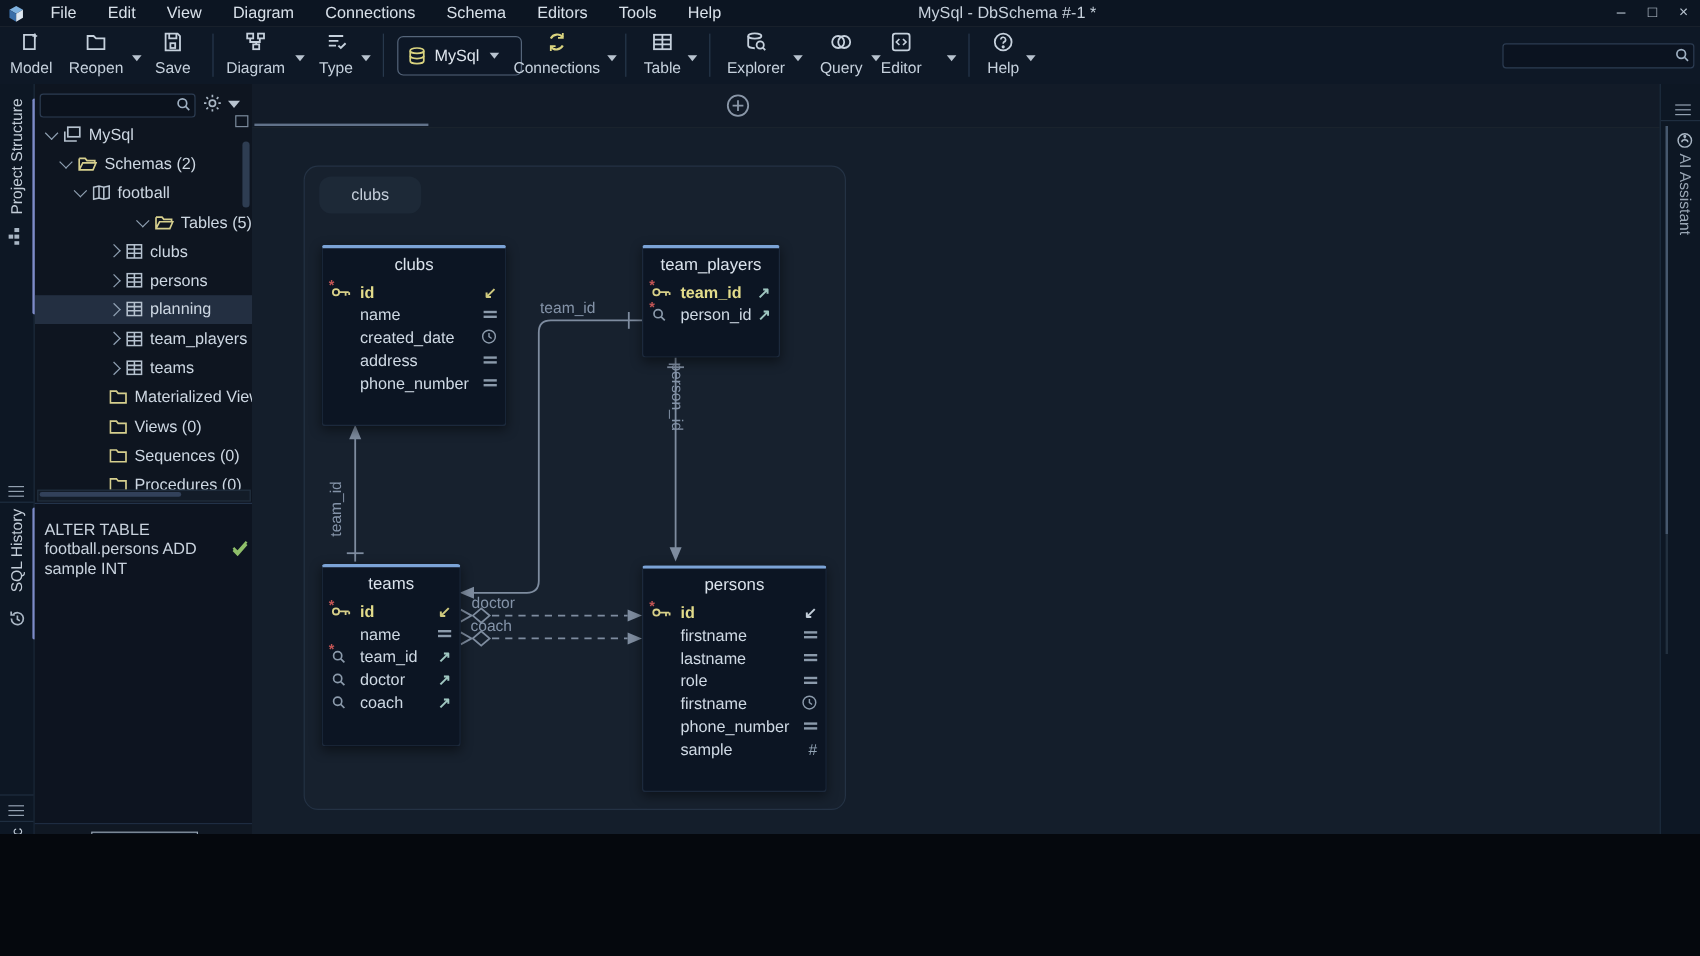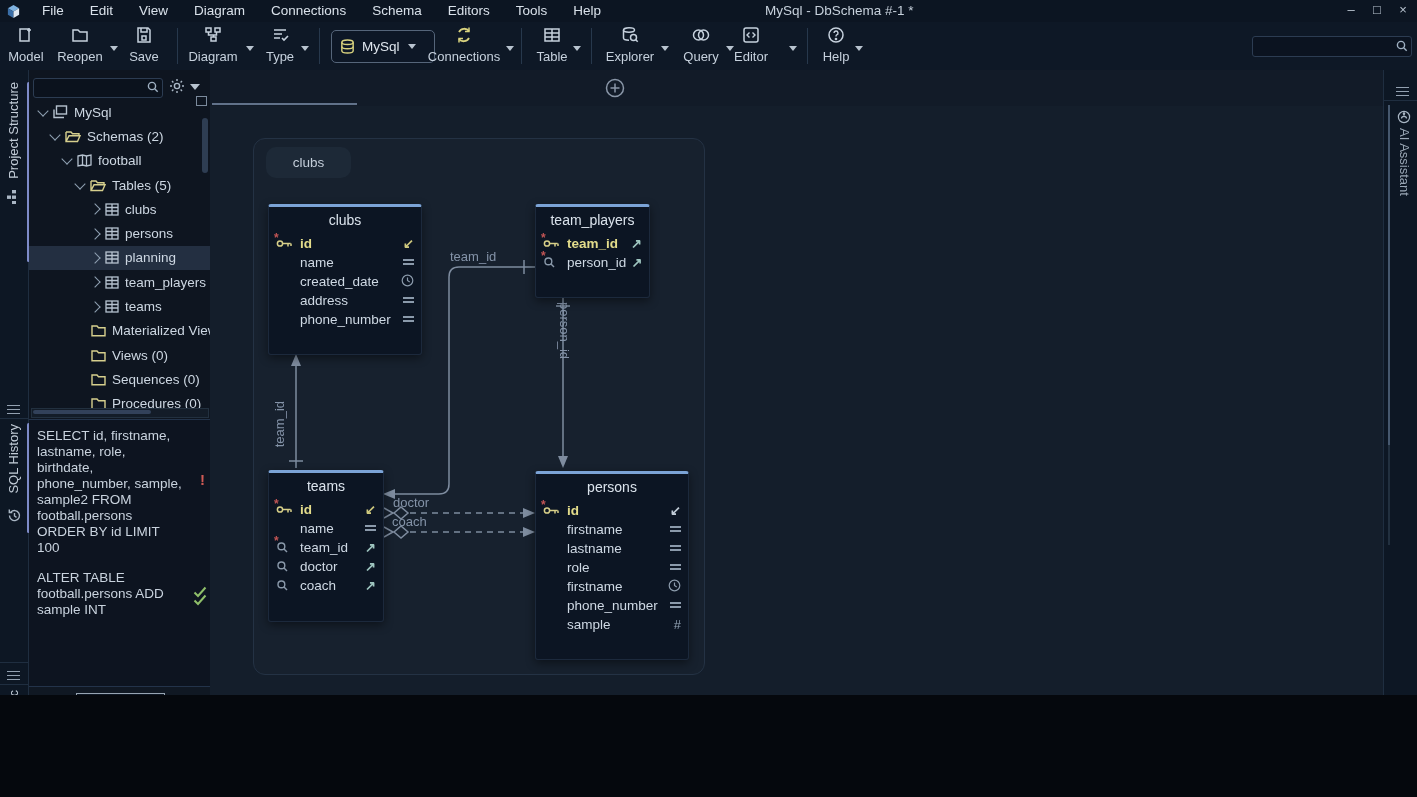--- a/index.html
+++ b/index.html
@@ -329,21 +329,21 @@
       <div class="trow" style="padding-left:34px;">
         <span class="chev down"></span>
         <span class="ticon">
             <svg width="15" height="13" viewBox="0 0 15 13" fill="none" stroke="#b6c2cf" stroke-width="1.3">
               <path d="M1 2 L5.5 1 L9.5 2 L14 1 v10 L9.5 12 L5.5 11 L1 12 Z"></path>
               <path d="M5.5 1 v10 M9.5 2 v10"></path>
             </svg>
           </span>
         <span>football</span>
       </div>
-      <div class="trow" style="padding-left:47px;">
+      <div class="trow" style="padding-left:47px;justify-content:flex-end;">
         <span class="chev down"></span>
         <span class="ticon">
             <svg width="16" height="13" viewBox="0 0 16 13" fill="none" stroke="#d6cf8d" stroke-width="1.4">
               <path d="M1 2 h5 l1.5 1.8 H14 v2"></path>
               <path d="M1 2 v9.5 h11.5 L15 5.8 H4 L1 11.5"></path>
             </svg>
           </span>
         <span>Tables (5)</span>
       </div>
       <div class="trow" style="padding-left:62px;">
@@ -429,24 +429,20 @@
         <span>Procedures (0)</span>
       </div>
     </div>
     <div class="vsb" style="top:48px;height:55px;"></div>
     <div class="hsb">
         <i></i>
       </div>
     <div class="paneldiv" style="top:349px;"></div>
 
     <div class="sqllist">
-      <div class="sqlentry">
-        <span>SELECT id, firstname, lastname, role, birthdate, phone_number, sample, sample2 FROM football.persons ORDER BY id LIMIT 100</span>
-        <span class="sqlstat err" style="right:-22px;top:44px;">!</span>
-      </div>
       <div class="sqlentry">
         <svg class="sqlstat ok" style="right:-24px;top:24px;" width="14" height="12" viewBox="0 0 14 12" fill="none" stroke="#8fbf6a" stroke-width="2">
             <path d="M1.5 6.5 L5 10 L12.5 1.5"></path>
           </svg>
       </div>
       <div class="sqlentry">
         <span>ALTER TABLE football.persons ADD sample INT</span>
         <svg class="sqlstat ok" style="right:-24px;top:16px;" width="14" height="12" viewBox="0 0 14 12" fill="none" stroke="#8fbf6a" stroke-width="2">
             <path d="M1.5 6.5 L5 10 L12.5 1.5"></path>
           </svg>

